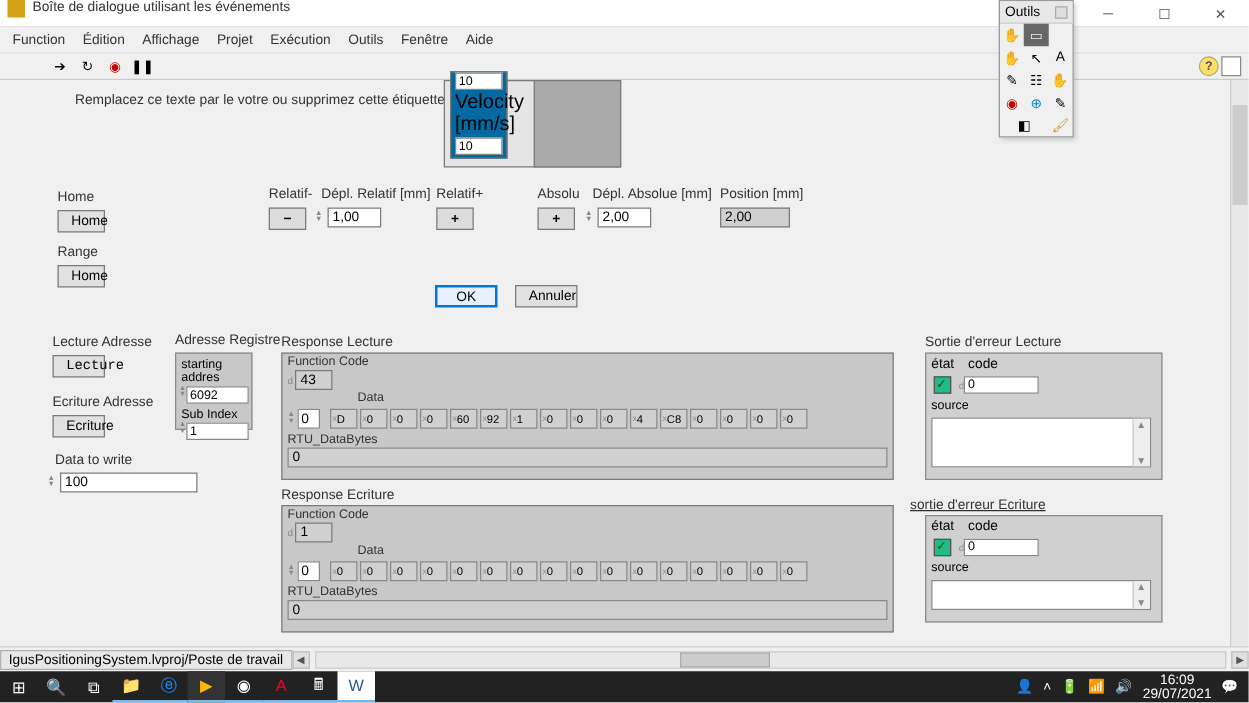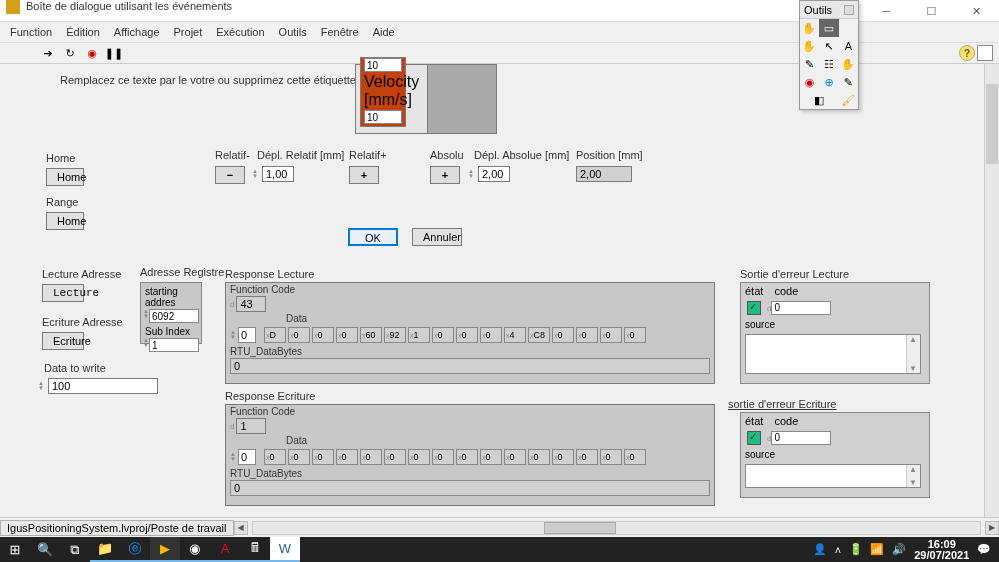--- a/index.html
+++ b/index.html
@@ -18,28 +18,28 @@
   .toolbar-help { position: absolute; right: 6px; top: 2px; display: flex; gap: 2px; }
   .help-icon { width: 16px; height: 16px; background: #ffe066; border: 1px solid #aa8; border-radius: 50%; display: flex; align-items: center; justify-content: center; font-weight: bold; color: #555; font-size: 10px; }
   .canvas { position: absolute; top: 64px; left: 0; right: 0; bottom: 45px; background: #f0f0f0; }
   .inner-panel { position: absolute; background: #e5e5e5; border: 1px solid #7a7a7a; }
   .inner-panel.top { left: 355px; top: 0; width: 140px; height: 70px; }
   .sunken-group { position: absolute; left: 427px; top: 0; width: 70px; height: 70px; background: #aaa; border: 1px solid #7a7a7a; }
   .lbl { position: absolute; color: #333; }
   .num-input { position: absolute; display: flex; align-items: center; }
   .num-input .spin { width: 10px; height: 16px; display: flex; flex-direction: column; justify-content: center; color: #888; font-size: 6px; line-height: 5px; }
   .num-input input { height: 16px; border: 1px solid #7a7a7a; background: #fff; padding: 0 3px; font-size: 11px; }
-  .num-input.med input { width: 32px; }
+  .num-input.med input { width: 43px; }
   .num-input.wide input { width: 80px; }
   .readonly-box { position: absolute; height: 16px; border: 1px solid #7a7a7a; background: #d0d0d0; padding: 0 3px; line-height: 14px; font-size: 11px; }
   .btn-win { position: absolute; height: 18px; background: #e1e1e1; border: 1px solid #7a7a7a; padding: 0 10px; line-height: 16px; text-align: center; font-size: 11px; }
   .btn-ok { border: 2px solid #0078d7; background: #e8f0fc; }
   .btn-plusminus { position: absolute; width: 30px; height: 18px; background: #dcdcdc; border: 1px solid #7a7a7a; display: flex; align-items: center; justify-content: center; font-weight: bold; }
   .replace-text { position: absolute; left: 60px; top: 10px; color: #333; }
-  .velocity-box { position: absolute; left: 360px; top: 0; width: 50px; height: 55px; background: #c2410c; border: 1px solid #7a7a7a; }
+  .velocity-box { position: absolute; left: 360px; top: 0; width: 50px; height: 55px; background: #0369a1; border: 1px solid #7a7a7a; }
   .velocity-box .vlbl { font-size: 16px; padding: 1px 3px; }
   .velocity-box input { width: 38px; margin: 0 3px; height: 14px; border: 1px solid #888; font-size: 10px; padding: 0 2px; }
   .cluster { position: absolute; background: #c8c8c8; border: 1px solid #7a7a7a; }
   .data-row { display: flex; align-items: center; padding: 2px 4px; gap: 2px; }
   .data-cell { width: 22px; height: 16px; background: #d0d0d0; border: 1px solid #888; font-size: 9px; display: flex; align-items: center; padding-left: 1px; }
   .sub-lbl { font-size: 10px; color: #333; padding: 1px 4px; }
   .rtu-box { width: 480px; height: 16px; background: #d0d0d0; border: 1px solid #888; margin: 0 4px; padding: 0 3px; font-size: 11px; line-height: 14px; }
   .err-cluster { position: absolute; background: #d0d0d0; border: 1px solid #888; }
   .err-cluster .eh { padding: 2px 4px; font-size: 10px; }
   .err-cluster .led { width: 14px; height: 14px; background: #2b8; border: 1px solid #555; display: inline-block; margin: 2px 6px; position: relative; }
@@ -60,21 +60,21 @@
   .palette .pcell { width: 20px; height: 18px; display: flex; align-items: center; justify-content: center; border: 1px solid transparent; font-size: 11px; }
   .statusbar { position: absolute; bottom: 25px; left: 0; right: 0; height: 20px; background: #f0f0f0; border-top: 1px solid #ccc; display: flex; align-items: center; font-size: 10px; }
   .statusbar .sbitem { padding: 0 6px; border: 1px solid #b0b0b0; background: #e8e8e8; height: 16px; line-height: 14px; }
   .scrollbar-track { flex: 1; height: 14px; background: #e8e8e8; border: 1px solid #ccc; margin: 0 4px; position: relative; }
   .scrollbar-thumb { position: absolute; left: 40%; width: 10%; height: 100%; background: #ccc; border: 1px solid #aaa; }
   .scrollbar-btn { width: 14px; height: 14px; background: #e0e0e0; border: 1px solid #bbb; font-size: 8px; display: flex; align-items: center; justify-content: center; color: #555; }
   .taskbar { position: absolute; bottom: 0; left: 0; right: 0; height: 25px; background: #222; display: flex; align-items: center; }
   .taskbar .tbitem { width: 30px; height: 25px; display: flex; align-items: center; justify-content: center; color: #fff; font-size: 13px; }
   .taskbar .tbitem.active { border-bottom: 2px solid #76b9ed; }
   .taskbar .tray { margin-left: auto; display: flex; align-items: center; color: #fff; font-size: 10px; gap: 8px; padding-right: 8px; }
-  .taskbar .clock { text-align: center; line-height: 11px; font-weight: bold; }
+  .taskbar .clock { text-align: center; line-height: 11px; }
   .vscroll { position: absolute; right: 0; top: 64px; bottom: 45px; width: 15px; background: #e8e8e8; border-left: 1px solid #ccc; }
   .vscroll .vthumb { position: absolute; top: 20px; left: 1px; right: 1px; height: 80px; background: #ccc; }
 </style>
 </head>
 <body>
 
 <div class="titlebar">
   <div class="icon"></div>
   <div class="title">Boîte de dialogue utilisant les événements</div>
 </div>

